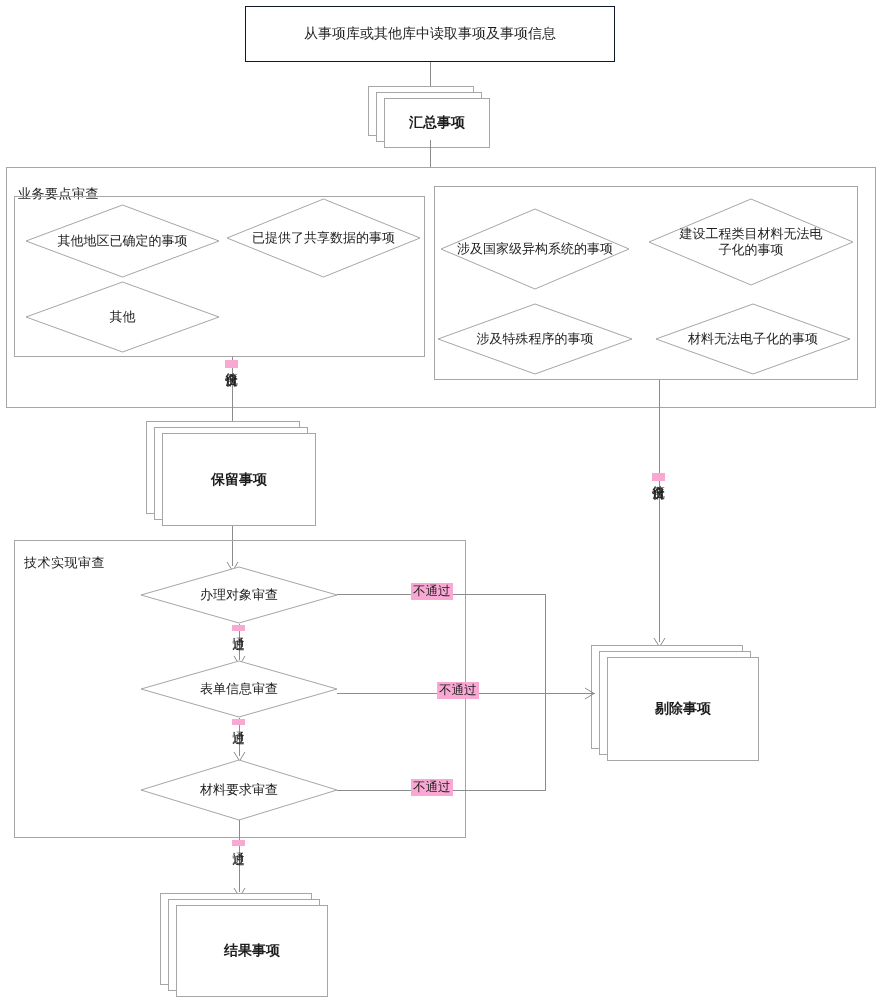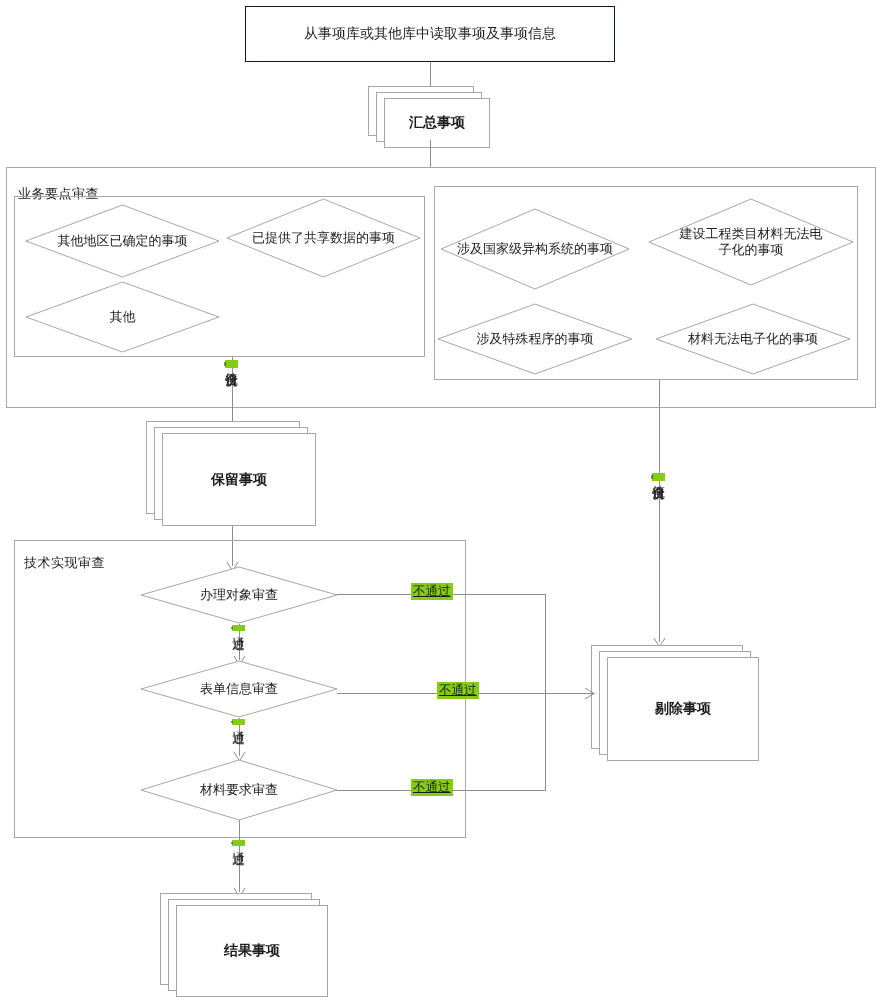--- a/index.html
+++ b/index.html
@@ -84,24 +84,23 @@
   .hline{position:absolute;height:0;border-top:1px solid #8c8c8c;}
   .vline{position:absolute;width:0;border-left:1px solid #8c8c8c;}
   
   .arrow{position:absolute;}
   .arrow svg{display:block;overflow:visible;}
   
   .elabel{
     position:absolute;
     font-size:12.5px;
     color:#1d1d1d;
-    background:#84cc16;
+    background:#f9a8d4;
     white-space:nowrap;
     padding:0 2px;
-    text-decoration:underline;
   }
   .elabel.vert{
     writing-mode:vertical-rl;
     text-orientation:upright;
     letter-spacing:1px;
     line-height:1;
     padding:2px 0;
     white-space:nowrap;
   }
 </style>

